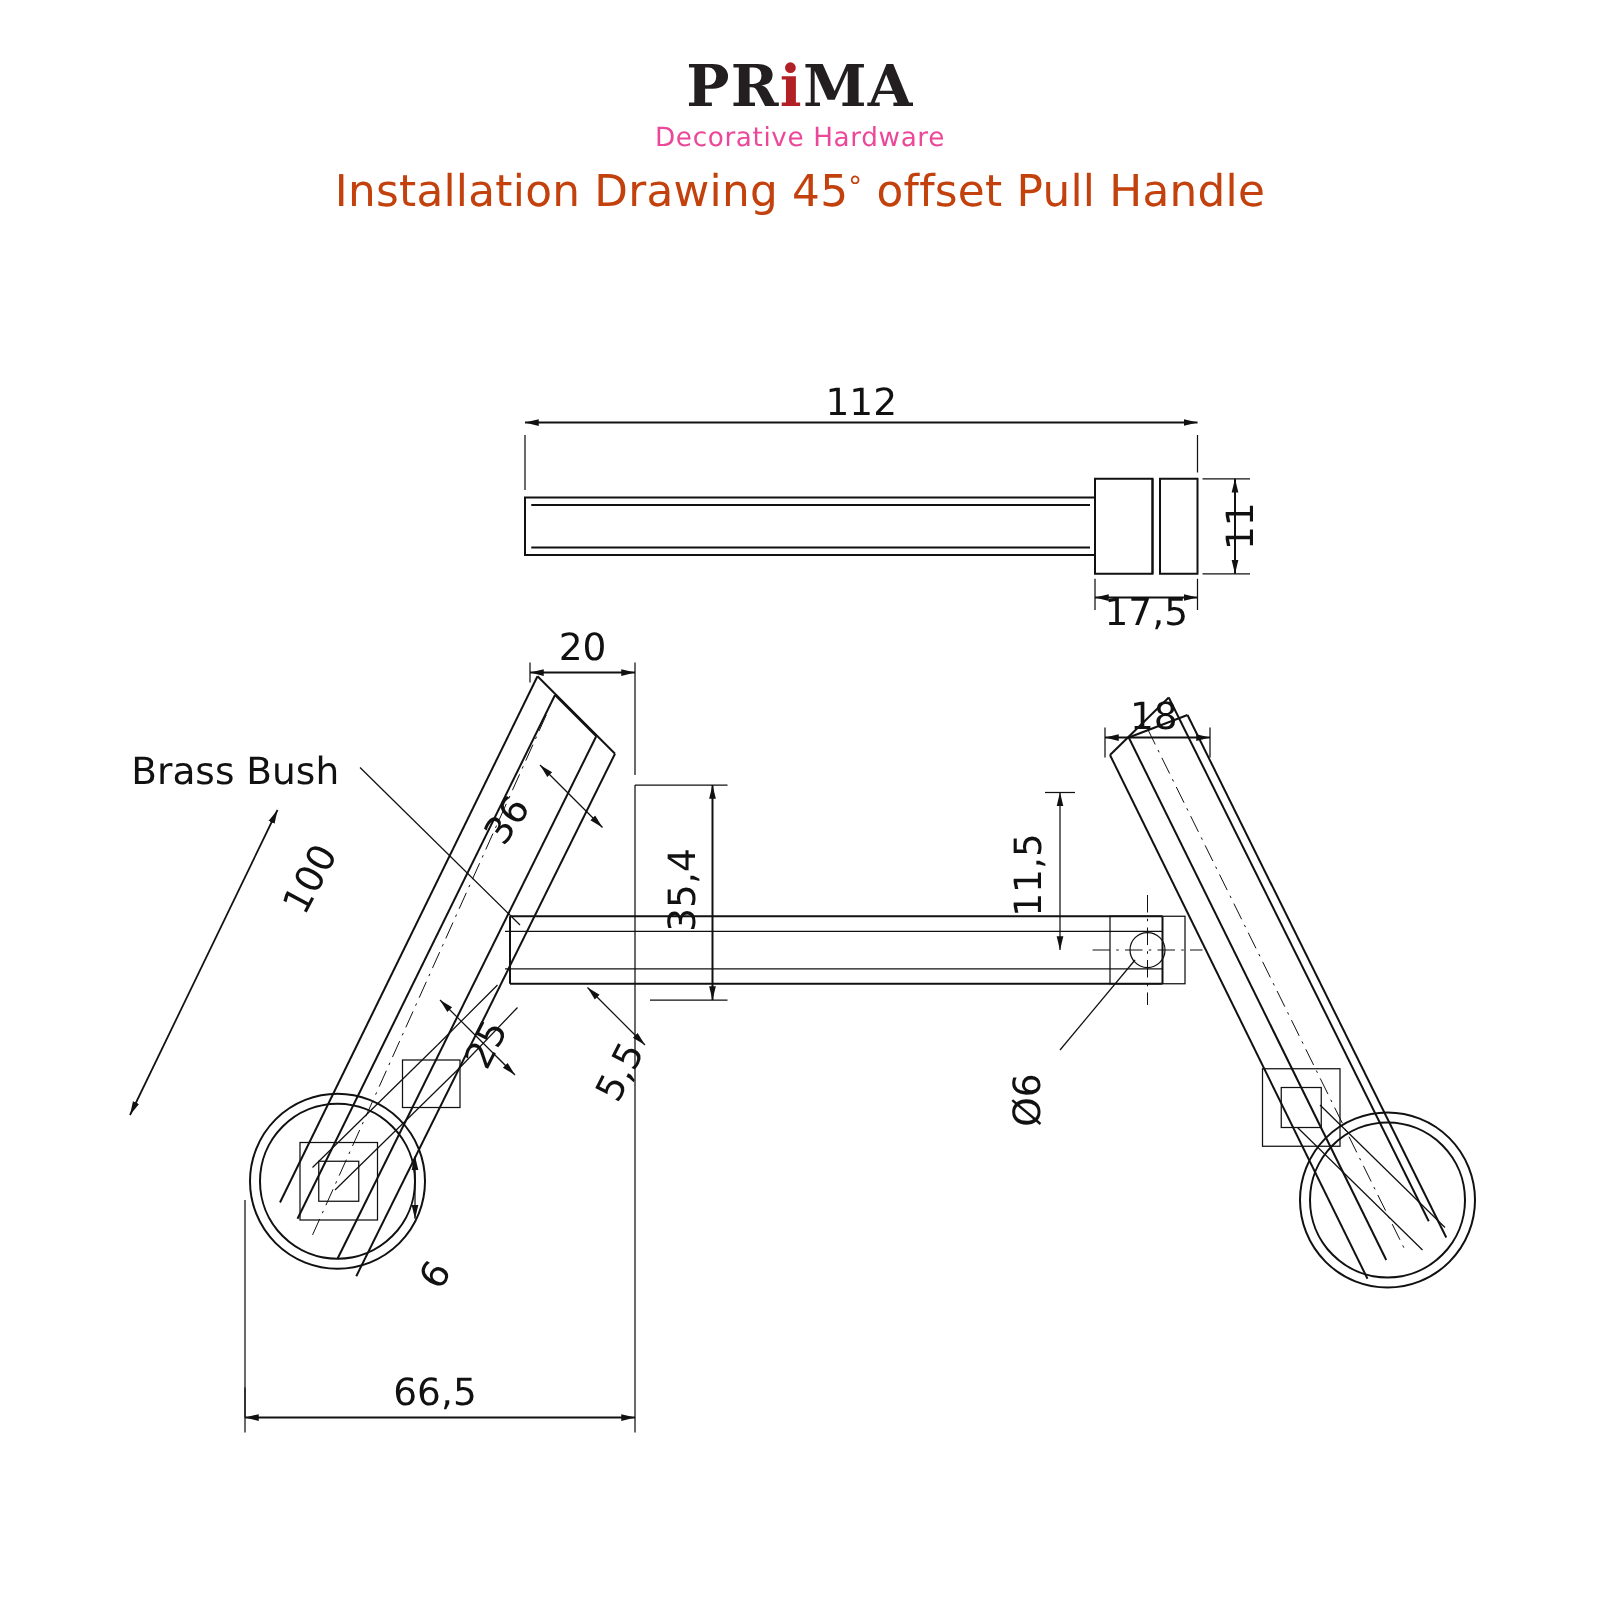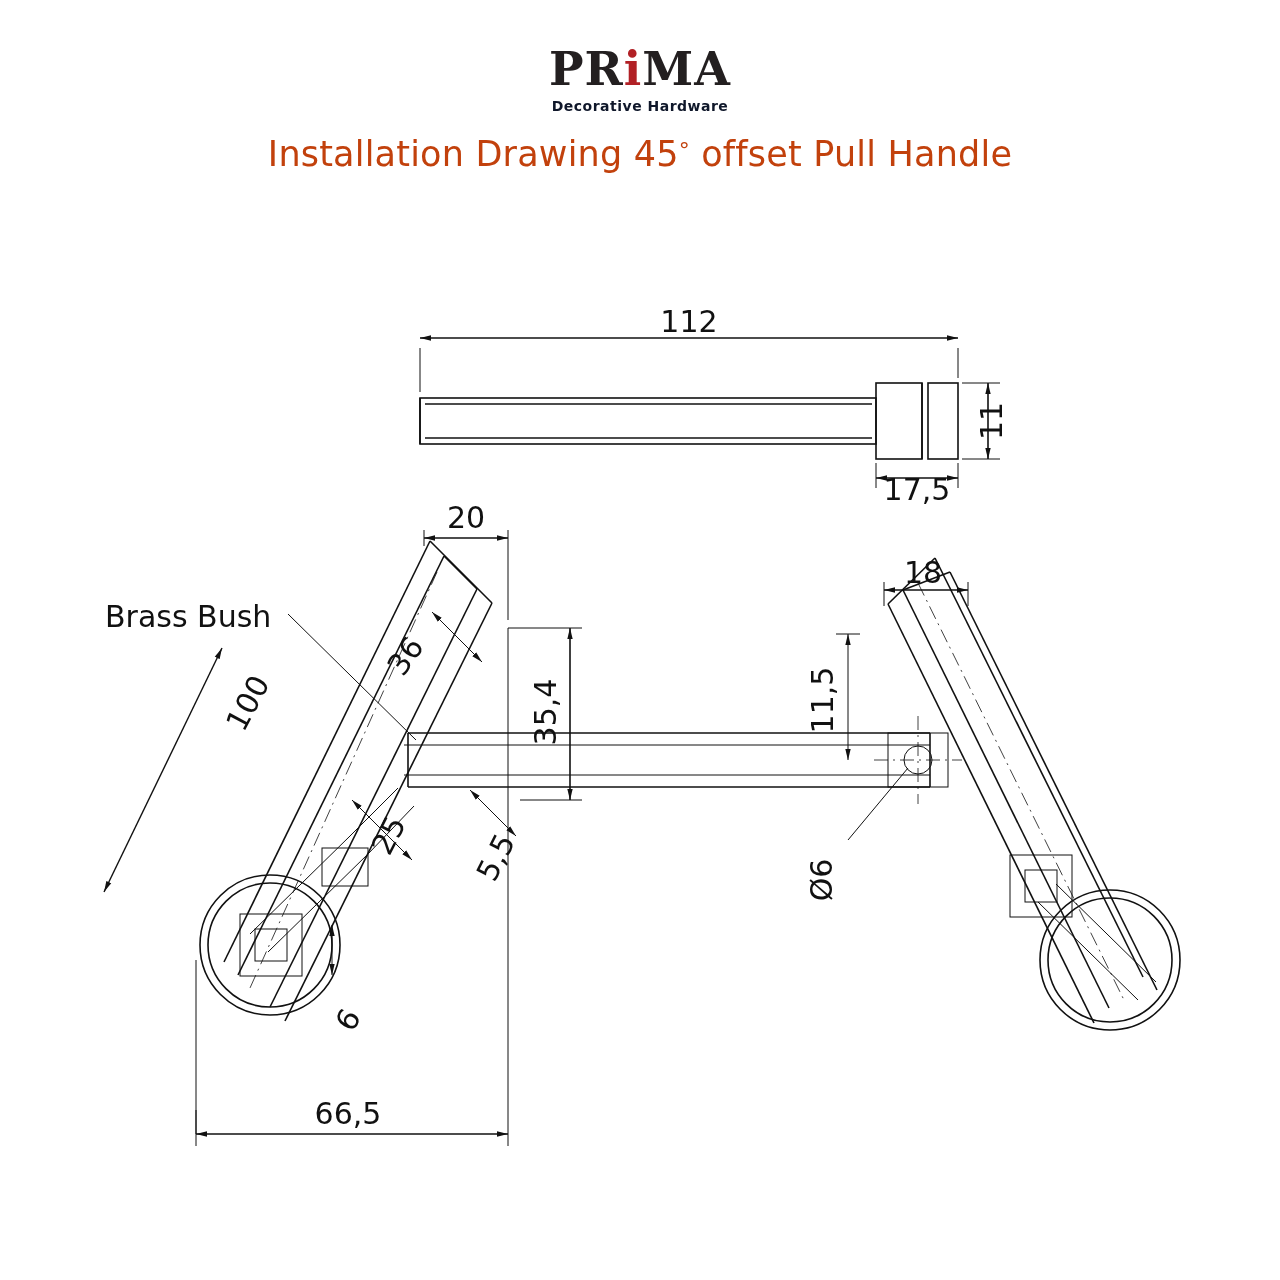--- a/index.html
+++ b/index.html
@@ -35,25 +35,25 @@
     letter-spacing: 1px;
     font-weight: 700;
     line-height: 1;
     color: #231f20;
   }
   .brand-word .accent {
     color: #b12025;
   }
   .brand-sub {
     font-family: "DejaVu Sans", "Liberation Sans", sans-serif;
-    font-size: 14px;
-    font-weight: 700;
+    font-size: 21px;
+    font-weight: 400;
     letter-spacing: 0.5px;
     margin-top: 6px;
-    color: #0f172a;
+    color: #ec4899;
   }
   .doc-title {
     position: absolute;
     top: 134px;
     left: 0;
     width: 1280px;
     text-align: center;
     font-size: 35px;
     font-weight: 400;
     color: #c2410c;

